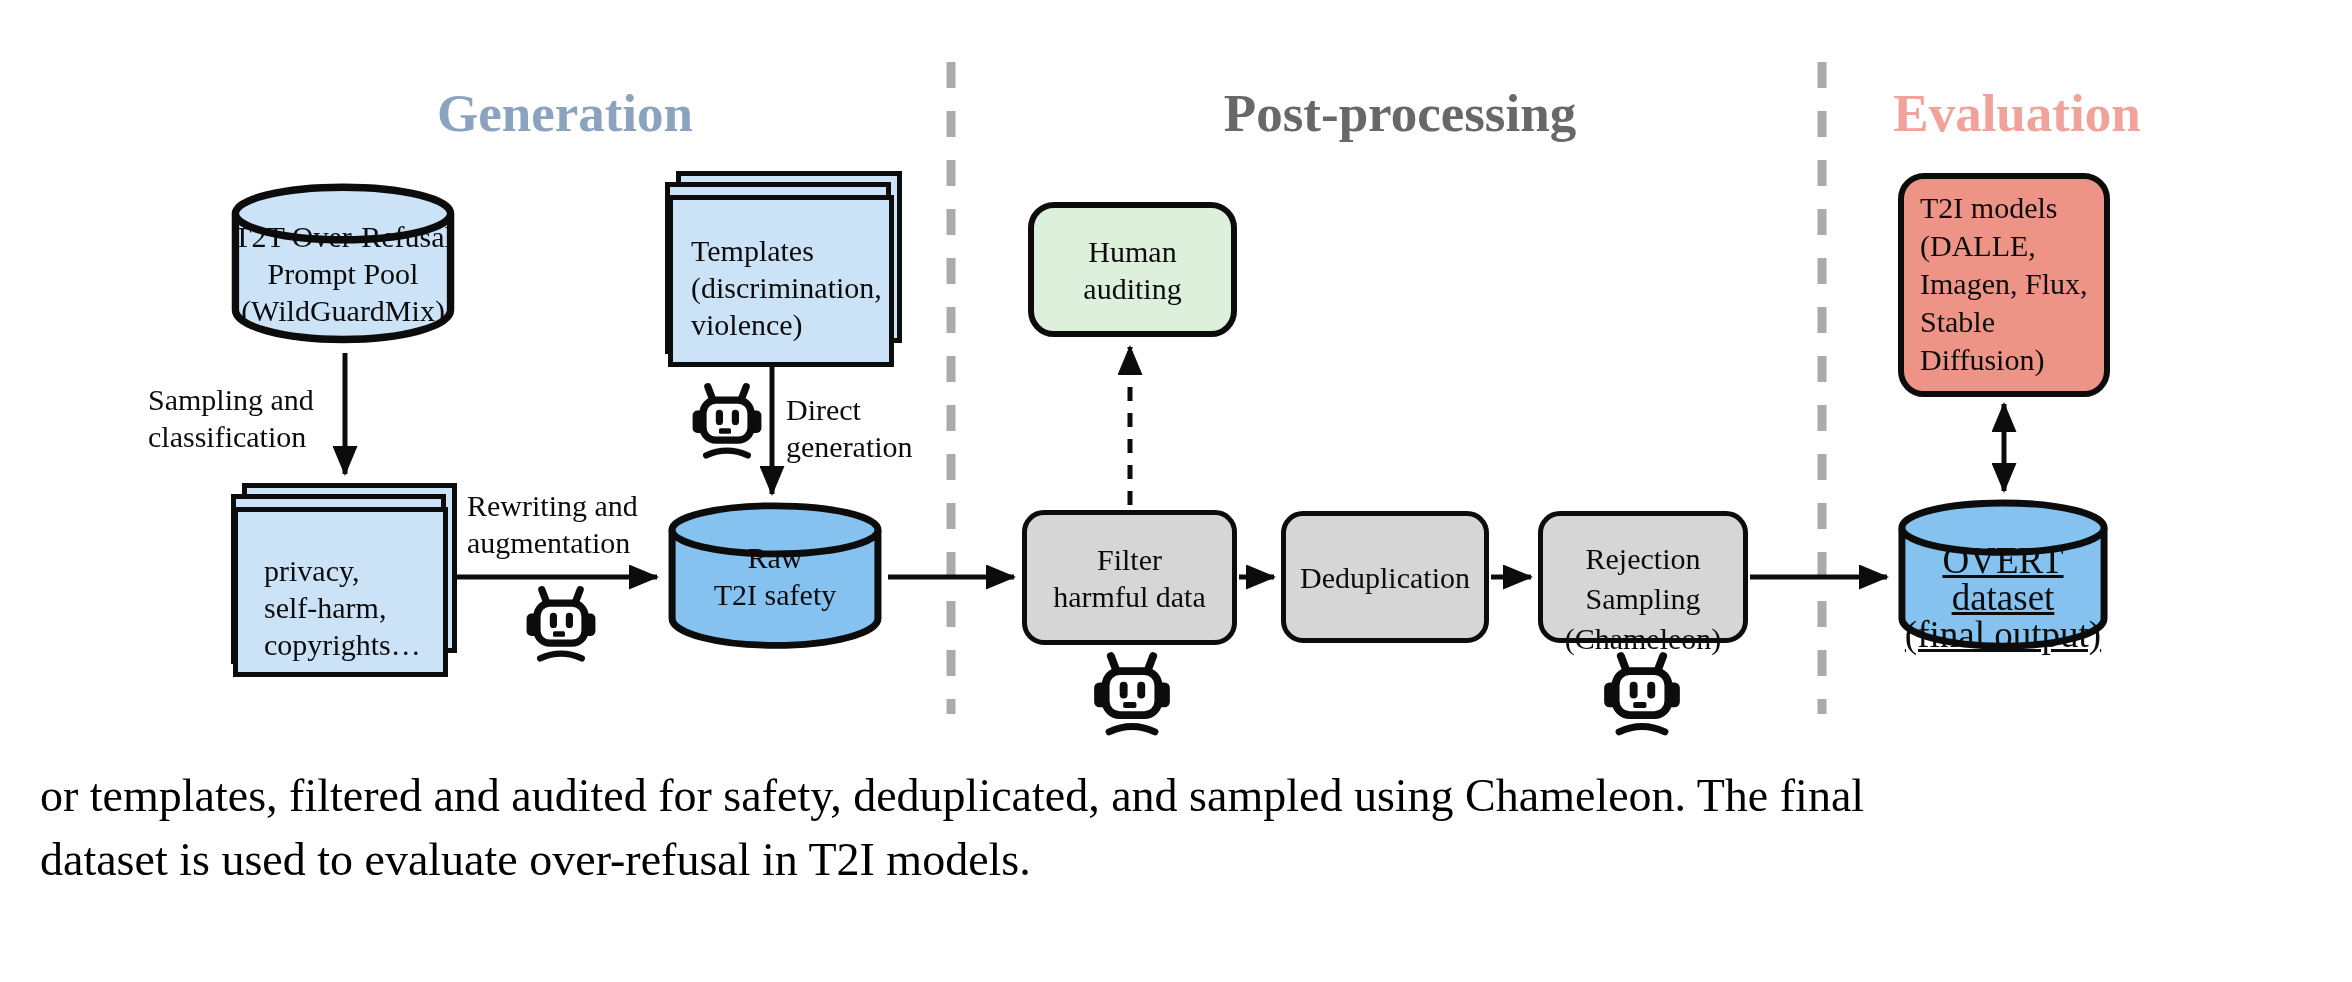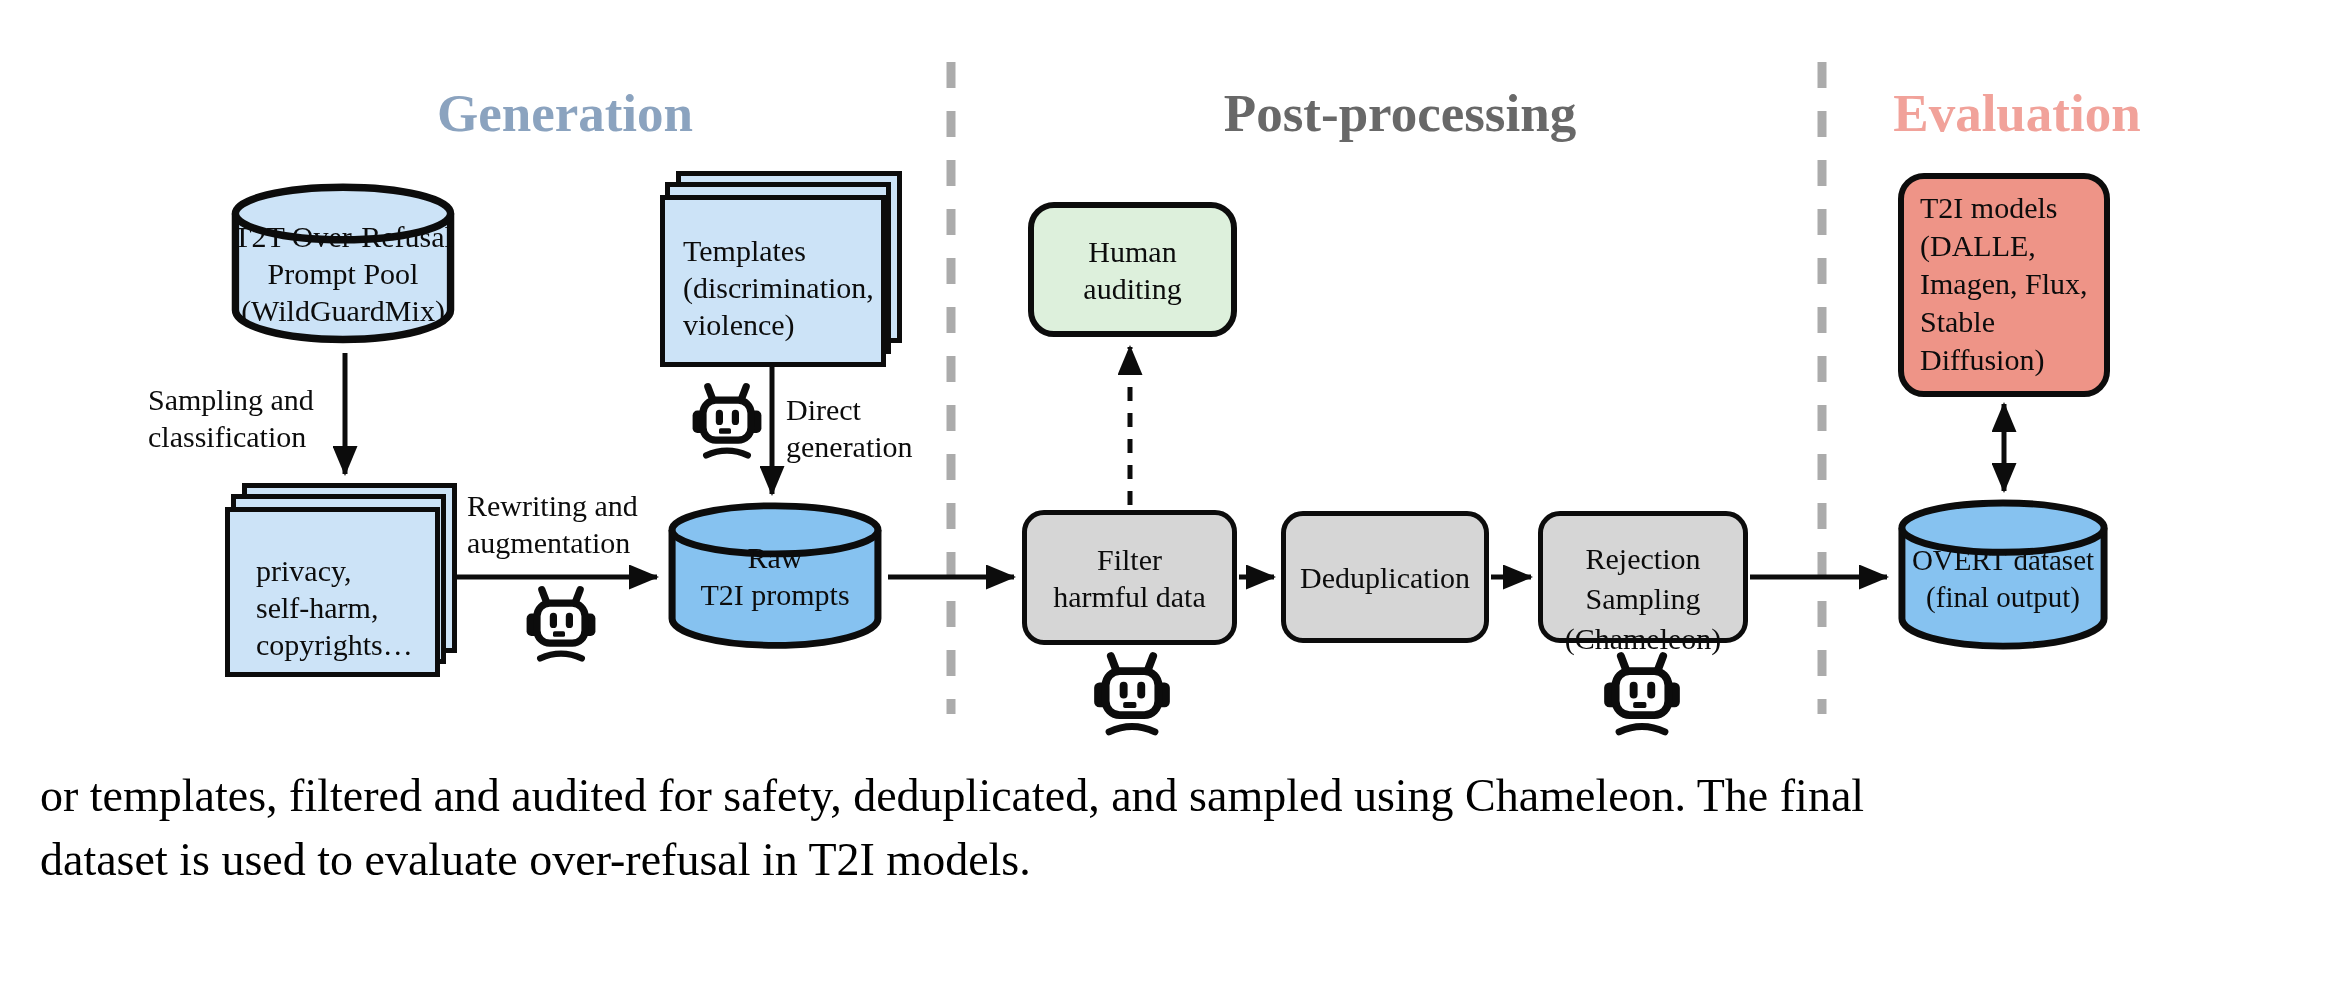--- a/index.html
+++ b/index.html
@@ -18,32 +18,32 @@
 
   
   .cyl{position:absolute;}
   .cyl svg{position:absolute;left:0;top:0;width:100%;height:100%;display:block;}
   .cyl .label{position:absolute;left:0;right:0;text-align:center;}
   .cyl-pool{left:227px;top:182px;width:232px;height:168px;}
   .cyl-pool .label{top:36px;}
   .cyl-raw{left:664px;top:501px;width:222px;height:154px;}
   .cyl-raw .label{top:38px;}
   .cyl-overt{left:1894px;top:498px;width:218px;height:158px;}
-  .cyl-overt .label{top:44px;font-size:29px;}
+  .cyl-overt .label{top:44px;font-size:37px;text-decoration:underline;}
 
   
   .stack{position:absolute;}
   .page{position:absolute;box-sizing:border-box;background:#cce3f7;border:5px solid #0c0c0c;}
   .stack-templates{left:652px;top:171px;width:250px;height:196px;}
   .stack-templates .page{width:226px;height:172px;}
   .stack-categories{left:217px;top:483px;width:240px;height:194px;}
   .stack-categories .page{width:215px;height:170px;}
   .pg3{right:0;top:0;}
   .pg2{right:11px;top:11px;}
-  .pg1{left:8px;bottom:0;}
+  .pg1{left:16px;bottom:0;}
   .stack .label{position:absolute;}
   .stack-templates .label{left:18px;top:32px;}
   .stack-categories .label{left:26px;top:40px;}
 
   
   .pbox{position:absolute;box-sizing:border-box;border:5px solid #0c0c0c;border-radius:22px;
         display:flex;align-items:center;justify-content:center;text-align:center;}
   .box-human{left:1028px;top:202px;width:209px;height:135px;background:#ddf0dc;border-width:6px;border-radius:26px;}
   .box-filter{left:1022px;top:510px;width:215px;height:135px;background:#d6d6d6;}
   .box-dedup{left:1281px;top:511px;width:208px;height:132px;background:#d6d6d6;}
@@ -145,21 +145,21 @@
 self-harm,
 copyrights…</div>
     </div>
   </div>
 
   <div class="cyl cyl-raw">
     <svg viewBox="0 0 220 160" preserveAspectRatio="none" style="color:#86c2f0">
         <use href="#cylshape"></use>
       </svg>
     <div class="label">Raw
-T2I prompts</div>
+T2I safety</div>
   </div>
 
   <div class="pbox box-human">
     <div class="label">Human
 auditing</div>
   </div>
   <div class="pbox box-filter">
     <div class="label">Filter
 harmful data</div>
   </div>

